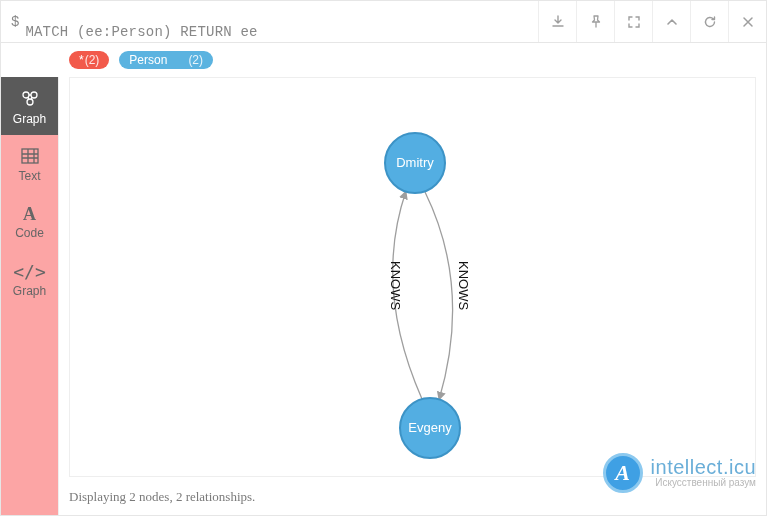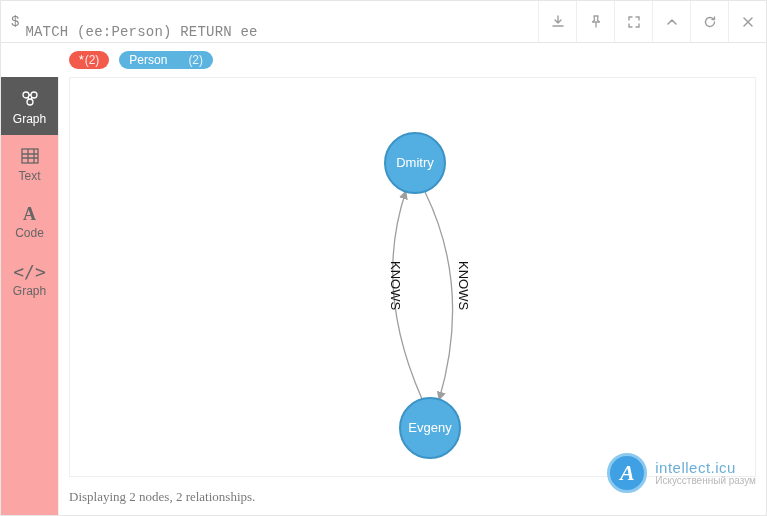--- a/index.html
+++ b/index.html
@@ -39,21 +39,21 @@
   .node { fill: #53aee2; stroke: #3c93c6; stroke-width: 2; }
   .node-label { fill: #fff; font-size: 13px; font-family: Arial, sans-serif; text-anchor: middle; dominant-baseline: middle; }
   .edge { fill: none; stroke: #9e9e9e; stroke-width: 1.3; }
   .rel-label { font-size: 13px; font-family: Arial, sans-serif; fill: #111; }
 
   .status { height: 32px; display: flex; align-items: center; padding: 0 10px 4px 10px; color: #7a7a7a; font-size: 13px; font-family: Liberation Serif, serif; }
 
   .watermark { position: absolute; right: 10px; bottom: 22px; display: flex; align-items: center; gap: 8px; pointer-events: none; }
   .wm-logo { width: 40px; height: 40px; border-radius: 50%; background: #3fa0e4; display: flex; align-items: center; justify-content: center; color: #fff; font-family: Georgia, "Times New Roman", serif; font-size: 22px; font-style: italic; font-weight: bold; border: 3px solid #8cc9ef; }
   .wm-text { display: flex; flex-direction: column; line-height: 1.05; }
-  .wm-title { color: #6aaed8; font-size: 15px; letter-spacing: 0.5px; }
+  .wm-title { color: #6aaed8; font-size: 20px; letter-spacing: 0.5px; }
   .wm-sub { color: #b8b8b8; font-size: 10px; text-align: right; }
 
   .code-icon { font-family: monospace; font-size: 15px; color: #666; }
   .text-icon { font-family: "Times New Roman", serif; font-weight: bold; font-size: 20px; }
 </style>
 </head>
 <body>
 
 <div class="frame">
 

